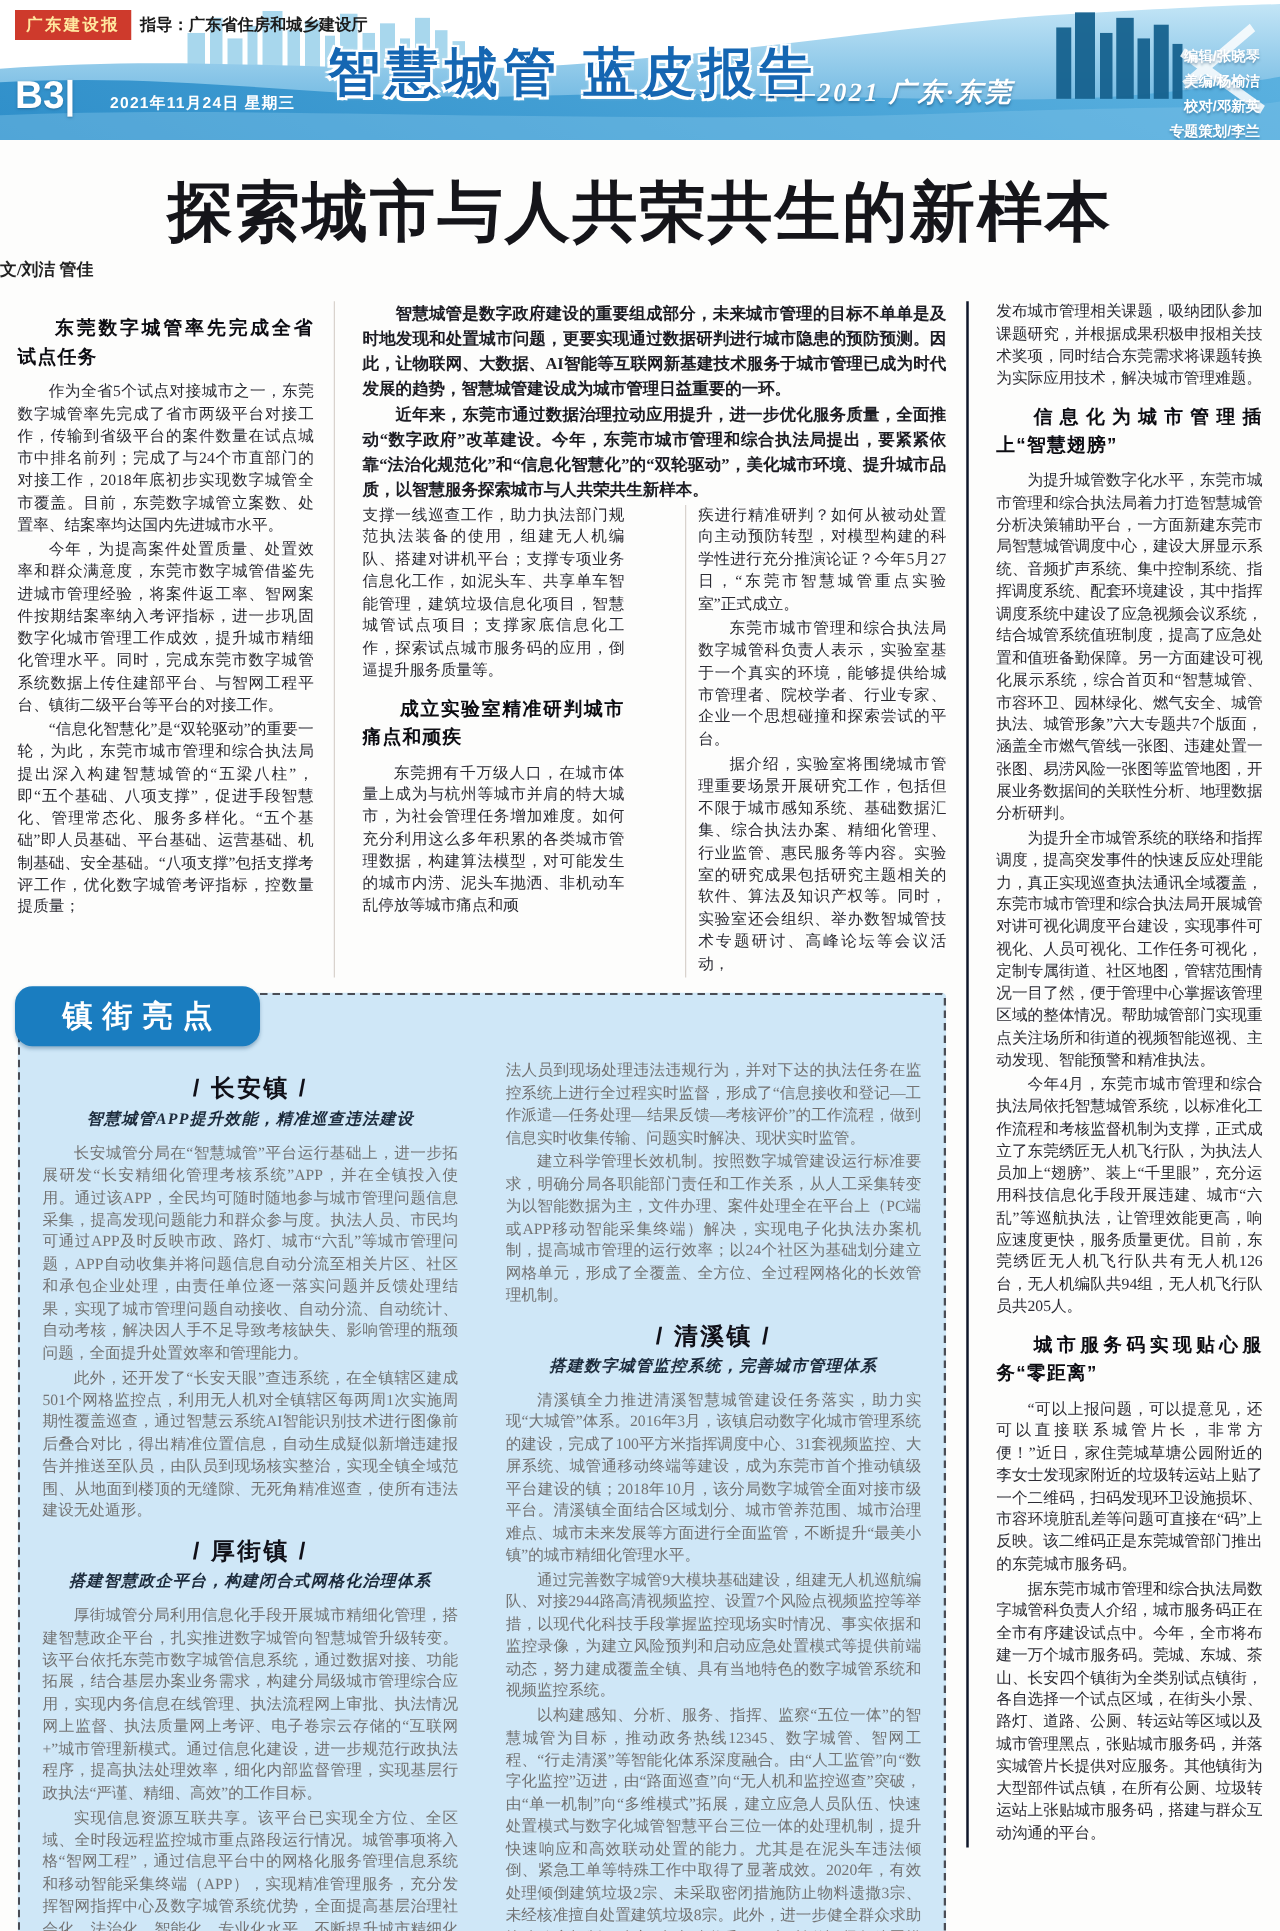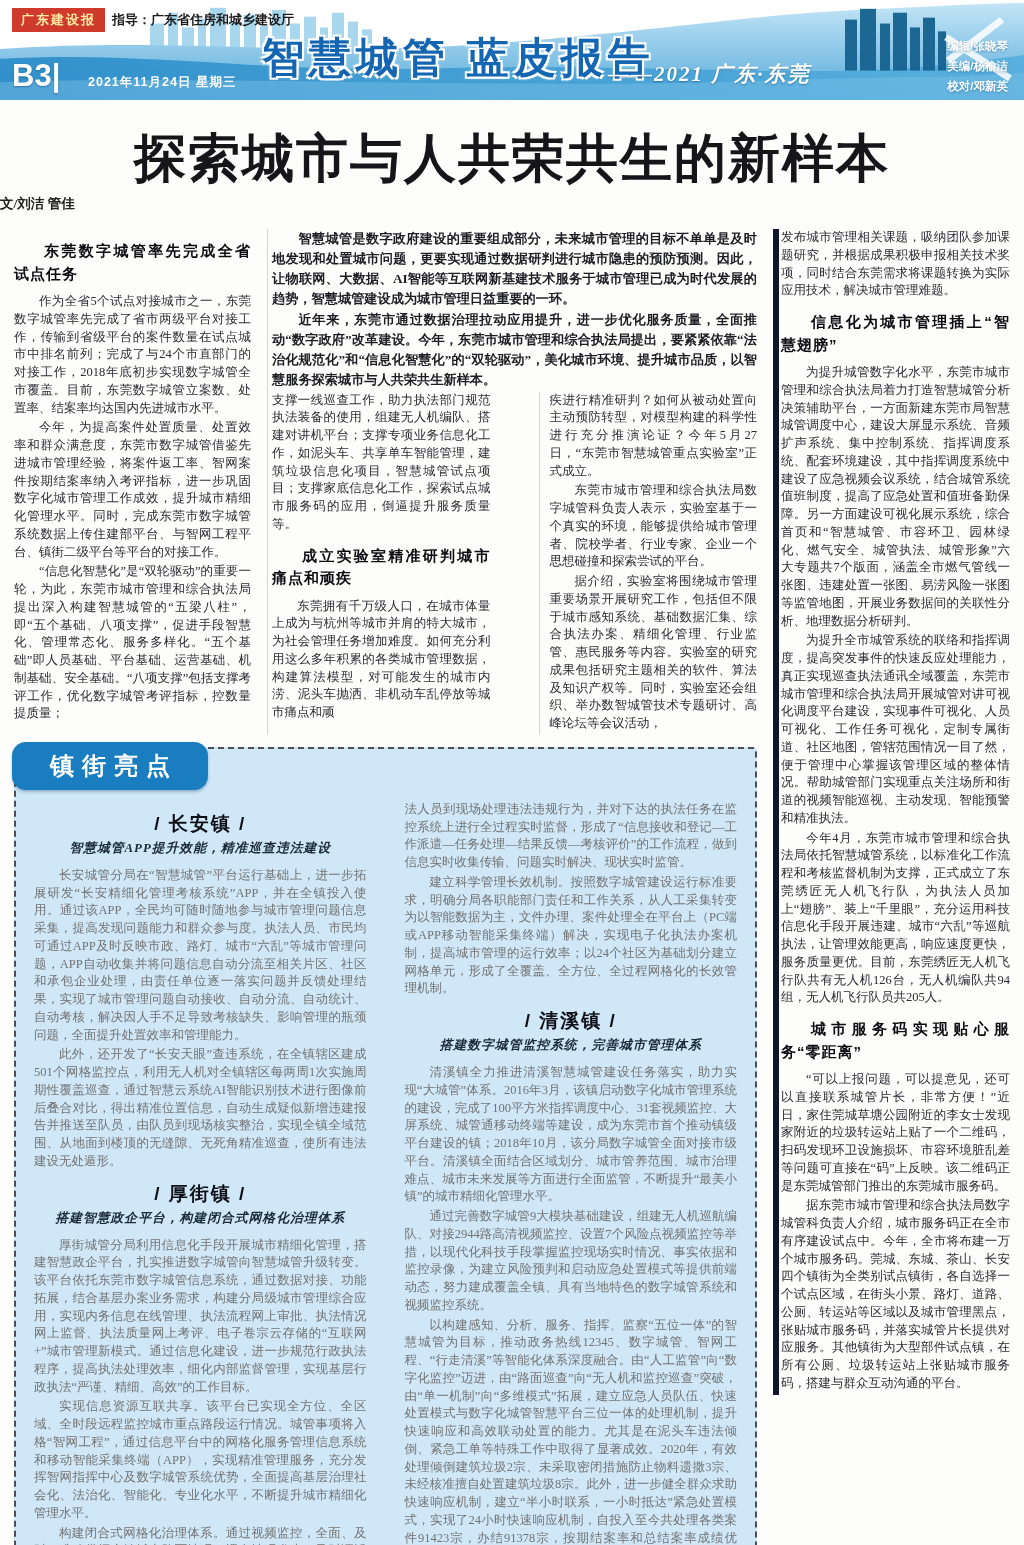--- a/index.html
+++ b/index.html
@@ -2,21 +2,21 @@
 <html><head>
 <meta charset="utf-8">
 <style>
   html,body{margin:0;padding:0;}
   body{
     width:1024px;height:1545px;position:relative;background:#fdfdfc;
     font-family:"Liberation Serif","DejaVu Serif",serif;color:#26262e;
     overflow:hidden;
   }
   
-  .banner{position:relative;height:100px;background:#ffffff;overflow:hidden;}
+  .banner{position:relative;height:112px;background:#ffffff;overflow:hidden;}
   .banner svg.waves{position:absolute;inset:0;width:100%;height:100%;display:block;}
   .paper-logo{
     position:absolute;top:8px;left:12px;background:#ce3a2c;color:#ffe9a0;
     font-family:"Liberation Sans","DejaVu Sans",sans-serif;font-weight:bold;
     font-size:13px;padding:3px 9px;letter-spacing:2px;z-index:3;
   }
   .guidance{
     position:absolute;top:11px;left:112px;font-weight:bold;font-size:13px;
     color:#1b1b1b;z-index:3;font-family:"Liberation Sans","DejaVu Sans",sans-serif;
   }
@@ -52,22 +52,22 @@
     text-align:center;font-size:52px;font-weight:bold;letter-spacing:2px;
     margin:30px 10px 8px;color:#15151a;line-height:1.1;
   }
   .byline{text-align:left;font-size:13.5px;font-weight:bold;margin:4px 0 16px;color:#222;}
   
   .main{
     display:grid;grid-template-columns:repeat(4,1fr);column-gap:16px;
     padding:0 14px;align-items:start;
   }
   .col1{grid-column:1;grid-row:1;}
-  .mid{grid-column:2/4;grid-row:1;border-left:1px solid #d9d3cd;padding-left:4px;}
-  .col4{grid-column:4;grid-row:1/3;border-left:6px solid #0f172a;padding-left:2px;}
+  .mid{grid-column:2/4;grid-row:1;border-left:1px solid #d9d3cd;padding-left:22px;}
+  .col4{grid-column:4;grid-row:1/3;border-left:2px solid #0f172a;padding-left:22px;}
   .bluebox{grid-column:1/4;grid-row:2;}
   p.para{
     margin:0 0 2px;text-indent:2em;font-size:12.5px;line-height:1.42;
     text-align:justify;color:#2b2b33;
   }
   p.cont{text-indent:0;}
   .subhead{
     font-weight:bold;font-size:15px;line-height:1.5;text-indent:2em;
     margin:11px 0 8px;letter-spacing:1px;color:#0c0c12;
     font-family:"Liberation Sans","DejaVu Sans",sans-serif;text-align:justify;

